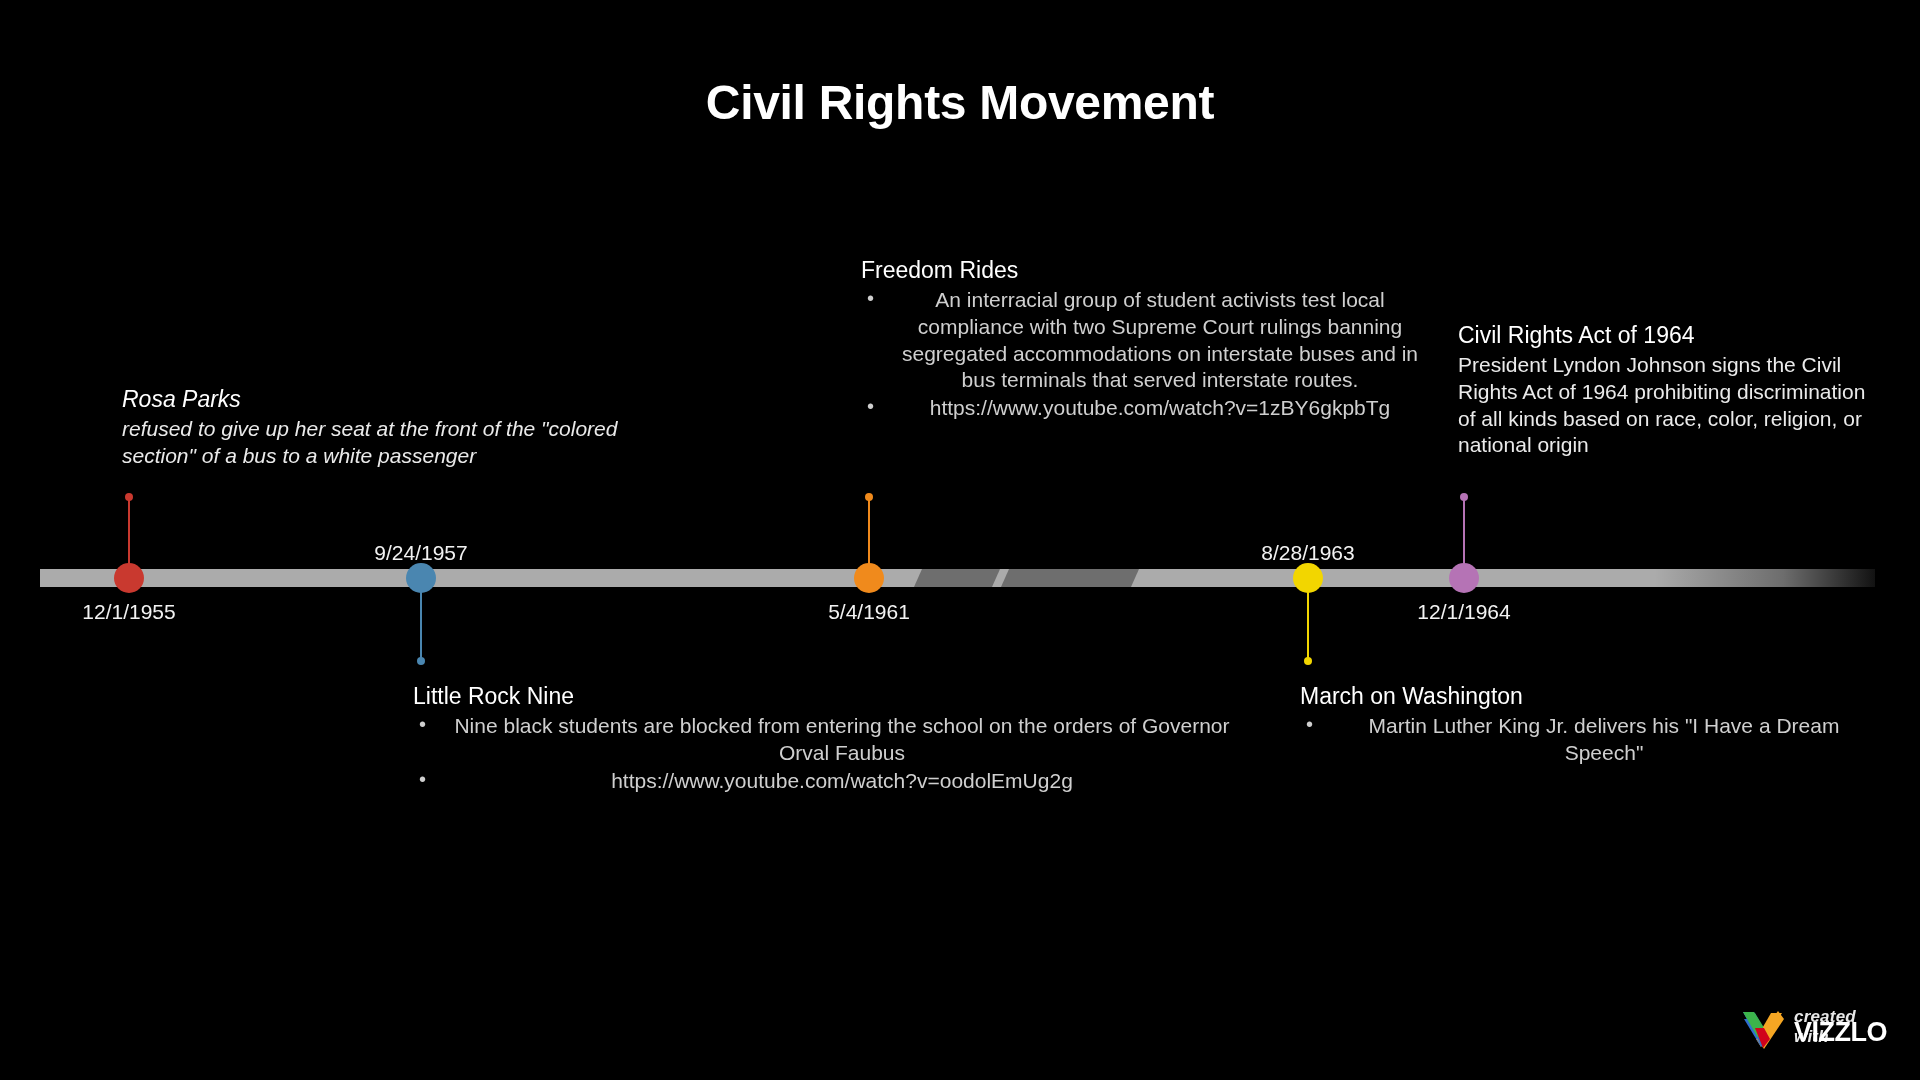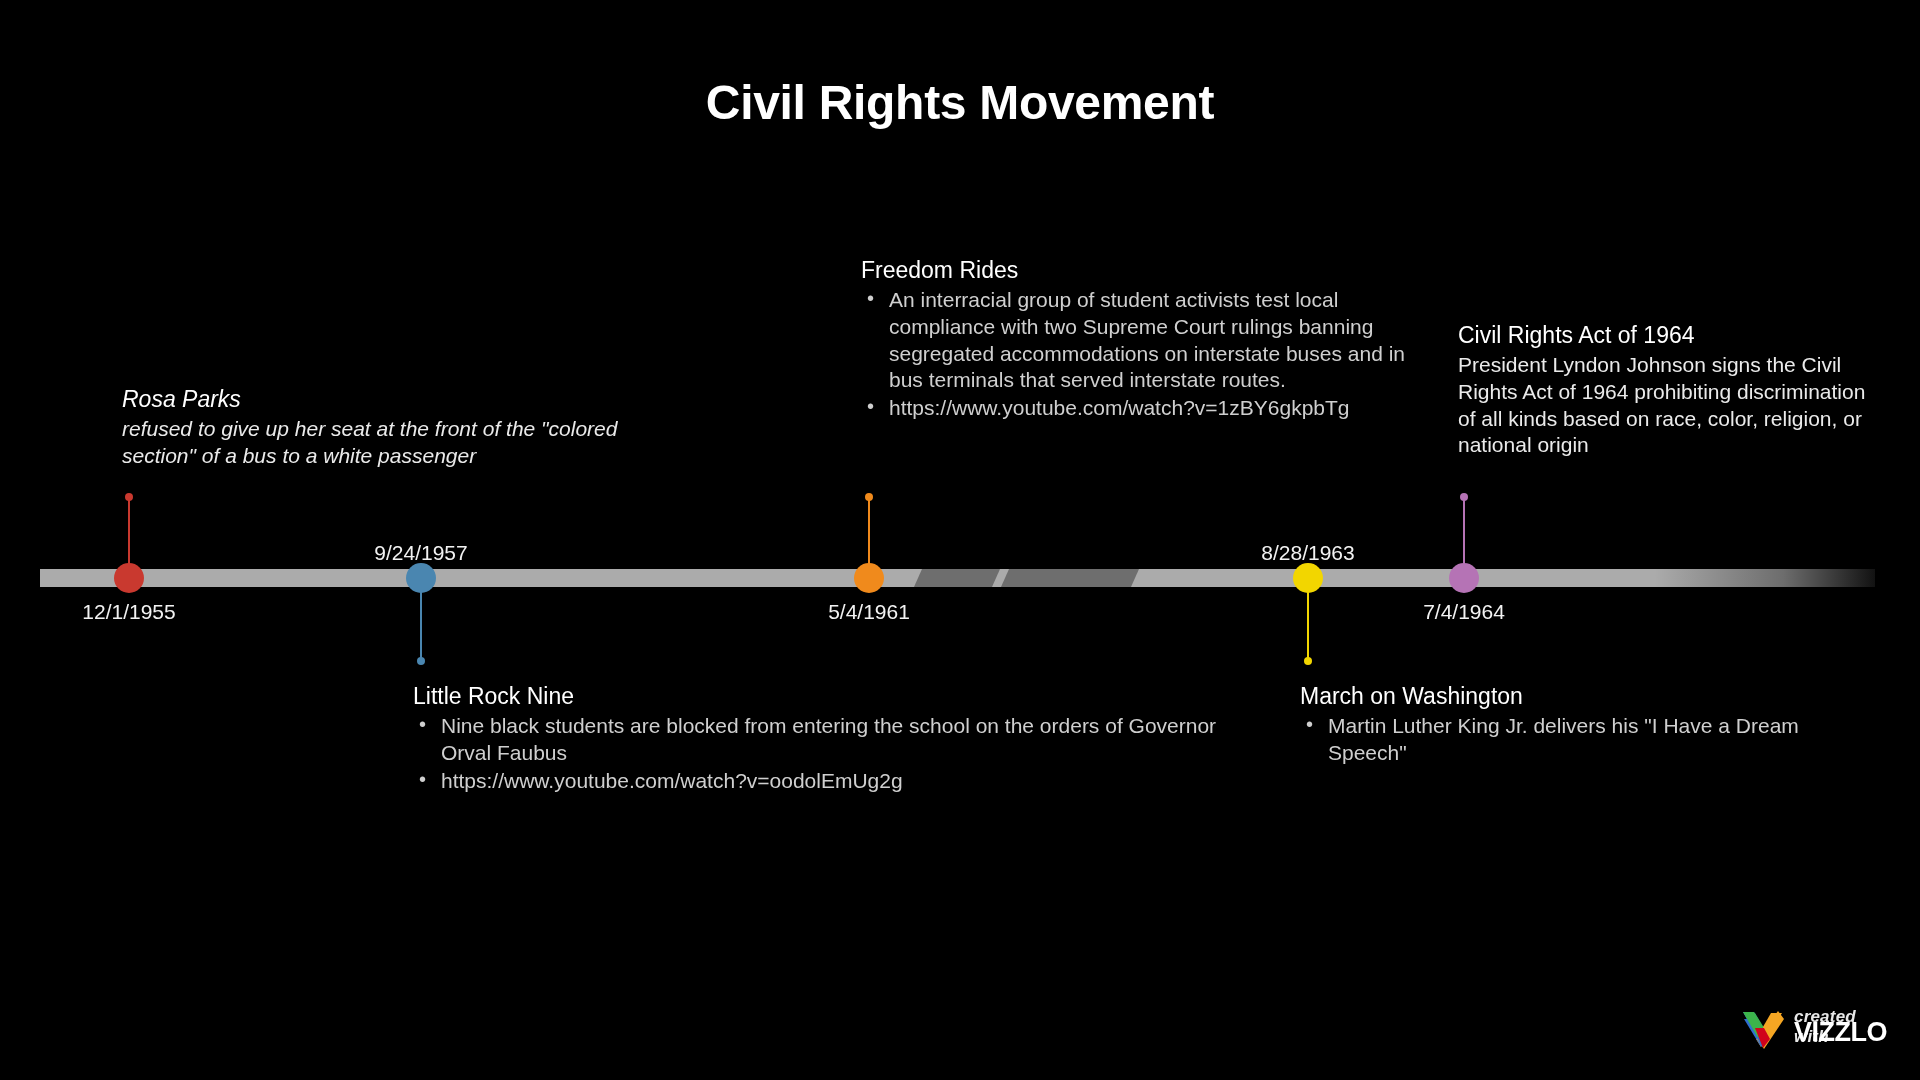--- a/index.html
+++ b/index.html
@@ -55,21 +55,21 @@
   .event h3 {
     font-size:23px; font-weight:normal; color:#ffffff;
     margin-bottom:2px; line-height:1.25;
   }
   .event p.desc {
     font-size:21px; color:#eaeaea; line-height:1.28;
   }
   .event ul { list-style:none; }
   .event ul li {
     position:relative; font-size:21px; color:#cfcfcf;
-    line-height:1.28; padding-left:28px; margin-bottom:1px;
+    line-height:1.28; padding-left:28px; margin-bottom:1px;text-align:center;
   }
   .event ul li::before {
     content:"•"; position:absolute; left:6px; top:-1px;
     color:#cfcfcf; font-size:20px;
   }
   .dim { color:#c2c2c2; }
 
   
   .logo { position:absolute; left:1742px; top:1005px; width:150px; height:48px; }
   .logo .mark { position:absolute; left:0; top:4px; width:42px; height:40px; }
@@ -146,21 +146,21 @@
   </div>
 
   <div class="event" style="left:1458px; top:321px; width:420px;">
     <h3>Civil Rights Act of 1964</h3>
     <p class="desc">President Lyndon Johnson signs the Civil Rights Act of 1964 prohibiting discrimination of all kinds based on race, color, religion, or national origin</p>
   </div>
   <div class="stem" style="left:1463px; top:497px; height:70px; background:#b573b5;">
     <div class="nub" style="top:-4px; background:#b573b5;"></div>
   </div>
   <div class="marker" style="left:1464px; background:#b573b5;"></div>
-  <div class="date-label" style="left:1464px; top:600px;">7/4/1964</div>
+  <div class="date-label" style="left:1464px; top:600px;">12/1/1964</div>
 
   <div class="logo">
     <svg class="mark" viewBox="0 0 42 40">
       <path d="M2 4 L13 4 L24 22 L19 32 Z" fill="#3cb44b"></path>
       <path d="M40 4 L29 4 L14 30 L19 38 Z" fill="#f5a623"></path>
       <path d="M2 4 L13 4 L24 22 L19 32 Z" fill="#2f6fd0" transform="translate(0,6)"></path>
       <path d="M8 14 L18 14 L26 29 L21 38 Z" fill="#d0021b"></path>
       <path d="M36 2 L42 10 L22 40 L15 30 Z" fill="#f5a623"></path>
       <path d="M1 3 L12 3 L26 28 L20 38 Z" fill="#2f6fd0"></path>
       <path d="M1 3 L12 3 L22 20 L16 29 Z" fill="#3cb44b"></path>

